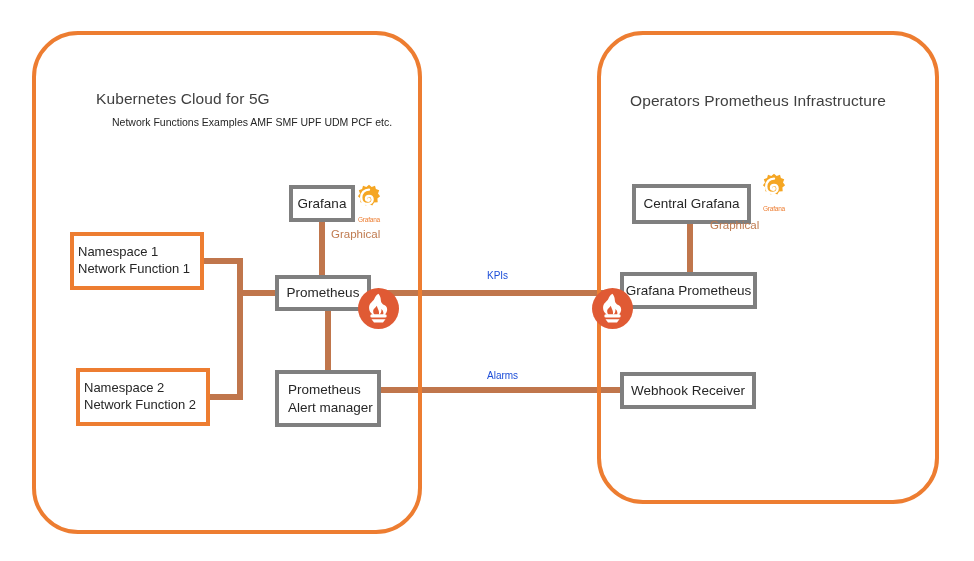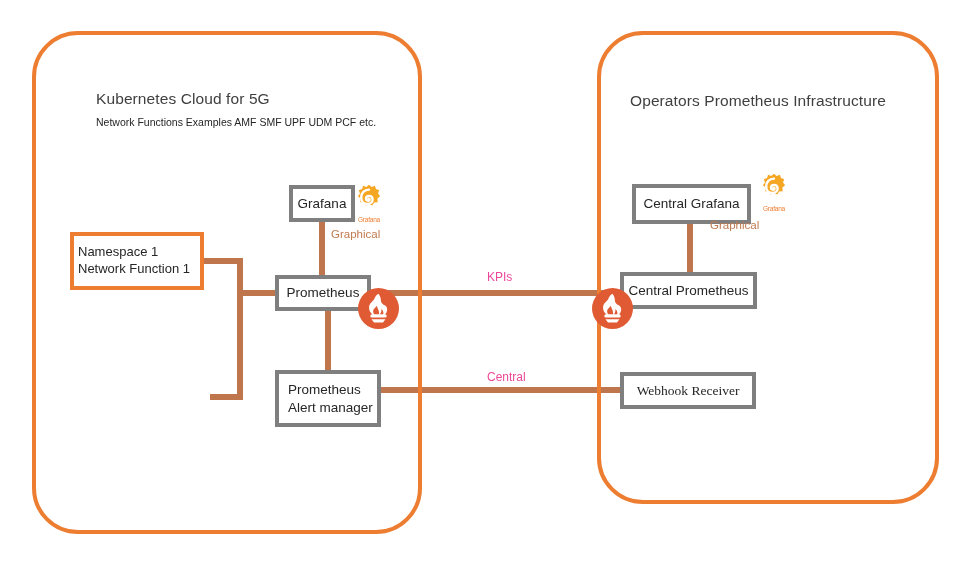--- a/index.html
+++ b/index.html
@@ -71,26 +71,26 @@
   #node-ns1 .label, #node-ns2 .label { padding-left: 4px; }
 
   #node-grafana    { left: 289px; top: 185px; width: 66px;  height: 37px; font-size: 13.5px; }
   #node-prom       { left: 275px; top: 275px; width: 96px;  height: 36px; font-size: 13.5px; }
   #node-alert      { left: 275px; top: 370px; width: 106px; height: 57px;
                      justify-content: flex-start; text-align: left; font-size: 13.5px; }
   #node-alert .label { padding-left: 9px; }
 
   #node-cgrafana   { left: 632px; top: 184px; width: 119px; height: 40px; font-size: 13.5px; }
   #node-cprom      { left: 620px; top: 272px; width: 137px; height: 37px; font-size: 13.5px; }
-  #node-webhook    { left: 620px; top: 372px; width: 136px; height: 37px; font-size: 13.5px; font-family: Liberation Serif, serif; }
+  #node-webhook    { left: 620px; top: 372px; width: 136px; height: 37px; font-size: 13.5px; }
 
   .wire-label {
     position: absolute;
-    color: #ec4899;
-    font-size: 12px;
+    color: #1d4ed8;
+    font-size: 10px;
     white-space: nowrap;
   }
   .graphical-label {
     position: absolute;
     color: #C07B50;
     font-size: 11.5px;
     white-space: nowrap;
   }
 
   .prom-logo {
@@ -142,51 +142,55 @@
       <path d="M 381 390 L 620 390"></path>
 
       <path d="M 690 212 L 690 272"></path>
     </g>
   </svg>
 
   <div class="zone" id="zone-k8s"></div>
   <div class="zone" id="zone-ops"></div>
 
   <div class="zone-title" style="left:96px; top:90px;">Kubernetes Cloud for 5G</div>
-  <div class="zone-sub" style="left:96px; top:116px;">Network Functions Examples AMF SMF UPF UDM PCF etc.</div>
+  <div class="zone-sub" style="left:112px; top:116px;">Network Functions Examples AMF SMF UPF UDM PCF etc.</div>
   <div class="zone-title" style="left:630px; top:92px;">Operators Prometheus Infrastructure</div>
 
   <div class="node orange" id="node-ns1">
     <span class="label">Namespace 1
 Network Function 1</span>
   </div>
+  <div class="node orange" id="node-ns2">
+    <span class="label">Namespace 2
+Network Function 2</span>
+  </div>
 
   <div class="node gray" id="node-grafana">
     <span class="label">Grafana</span>
   </div>
   <div class="node gray" id="node-prom">
     <span class="label">Prometheus</span>
   </div>
   <div class="node gray" id="node-alert">
     <span class="label">Prometheus
 Alert manager</span>
   </div>
 
   <div class="node gray" id="node-cgrafana">
     <span class="label">Central Grafana</span>
   </div>
   <div class="node gray" id="node-cprom">
-    <span class="label">Central Prometheus</span>
+    <span class="label">Grafana Prometheus</span>
   </div>
   <div class="node gray" id="node-webhook">
     <span class="label">Webhook Receiver</span>
   </div>
 
   <div class="wire-label" style="left:487px; top:270px;">KPIs</div>
-  <div class="wire-label" style="left:487px; top:370px;">Central</div>
+  <div class="wire-label" style="left:487px; top:370px;">Alarms</div>
   <div class="graphical-label" style="left:331px; top:228px;">Graphical</div>
   <div class="graphical-label" style="left:710px; top:219px;">Graphical</div>
 
   <svg class="prom-logo" id="prom-logo-left" viewBox="0 0 100 100" xmlns="http://www.w3.org/2000/svg">
     <circle cx="50" cy="50" r="50" fill="#E05A34"></circle>
     <path d="M50 14 c 9 12 3 17 9 24 c 4 5 11 4 12 13 c 1 8 -6 15 -10 17
              c 3 -9 -1 -15 -4 -17 c 1 7 -2 12 -6 14 c 2 -10 -4 -15 -5 -22
              c -4 6 -9 7 -9 14 c 0 5 3 9 6 11 c -8 -2 -16 -10 -16 -20
              c 0 -12 9 -14 13 -22 c 4 -8 5 -9 10 -12 z" fill="#ffffff"></path>
     <rect x="30" y="64" width="40" height="8" rx="4" fill="#ffffff"></rect>

